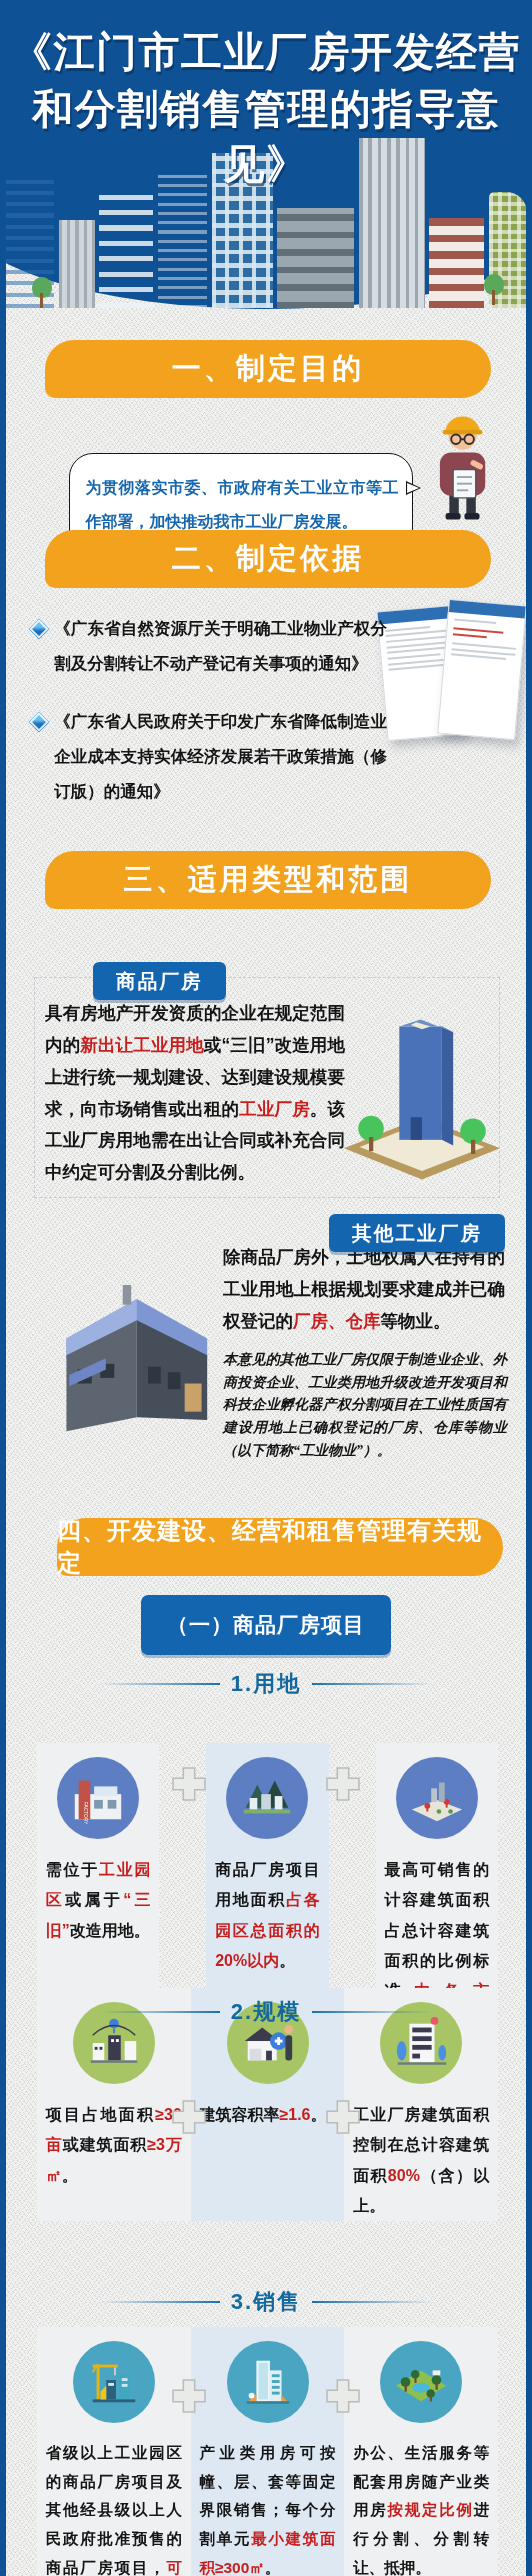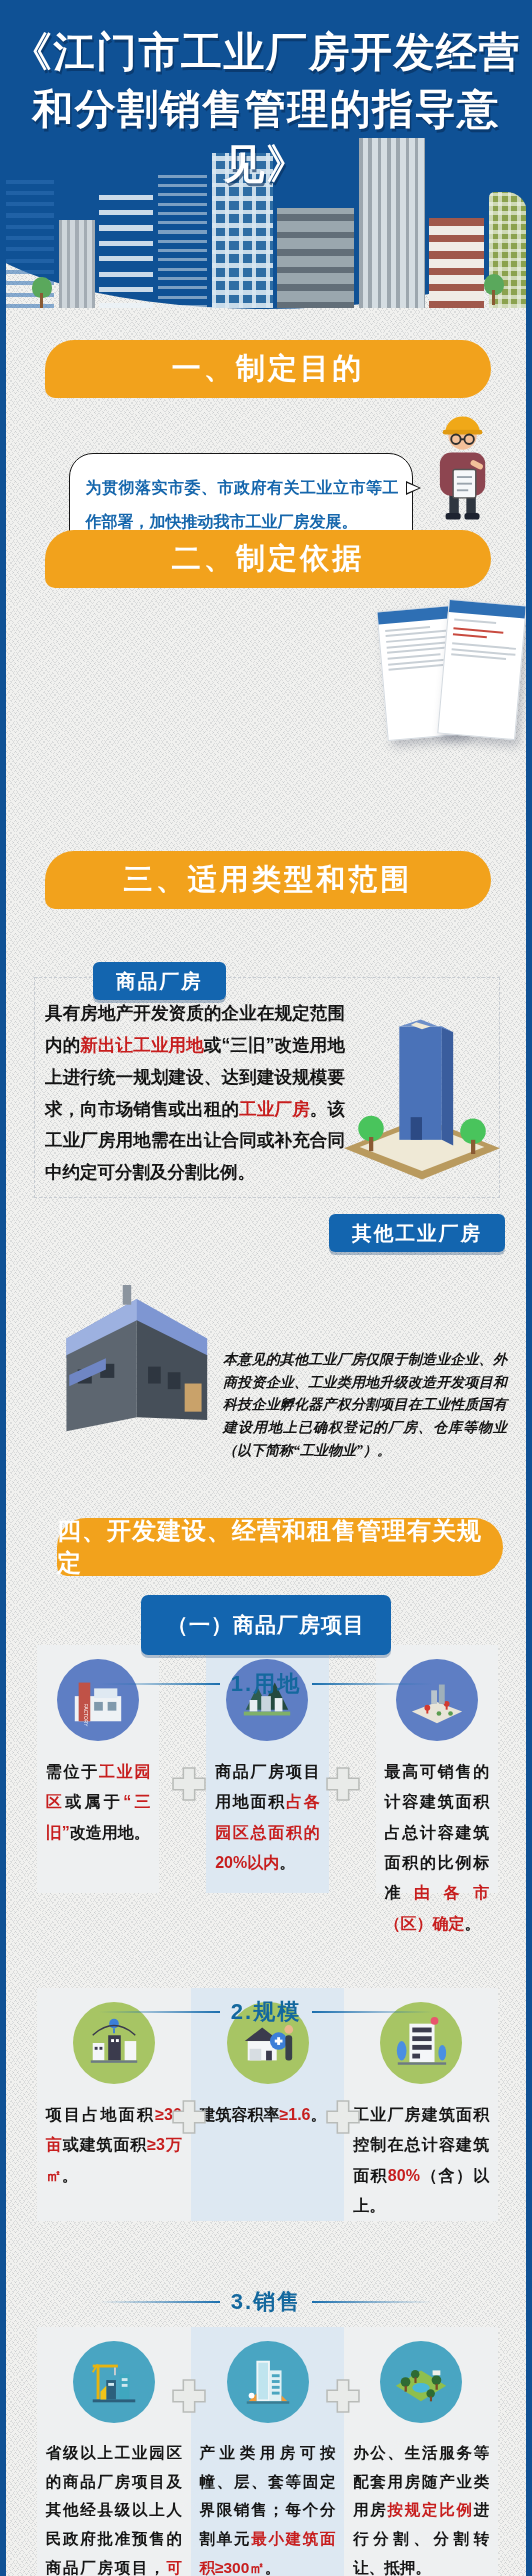--- a/index.html
+++ b/index.html
@@ -127,20 +127,30 @@
       <line x1="42" y1="42" x2="46" y2="42" stroke="#2f2f2f" stroke-width="2"></line>
       <rect x="34" y="74" width="24" height="30" rx="2" fill="#f6f8fa" stroke="#555" stroke-width="1.5"></rect>
       <line x1="38" y1="82" x2="54" y2="82" stroke="#9aa4ad" stroke-width="2"></line>
       <line x1="38" y1="89" x2="54" y2="89" stroke="#9aa4ad" stroke-width="2"></line>
       <line x1="38" y1="96" x2="50" y2="96" stroke="#9aa4ad" stroke-width="2"></line>
       <rect x="52" y="66" width="14" height="6" rx="3" fill="#f3c09a" transform="rotate(28 59 69)"></rect>
     </svg>
   </div>
 
   <div class="banner" style="top:530px;">二、制定依据</div>
+  <div class="bullets">
+    <div class="bullet">
+      <span class="diamond"></span>
+      <p>《广东省自然资源厅关于明确工业物业产权分割及分割转让不动产登记有关事项的通知》</p>
+    </div>
+    <div class="bullet">
+      <span class="diamond"></span>
+      <p>《广东省人民政府关于印发广东省降低制造业企业成本支持实体经济发展若干政策措施（修订版）的通知》</p>
+    </div>
+  </div>
   <div class="docs">
     <div class="doc doc1">
       <div class="bar"></div>
         <div class="ln" style="width:60%;"></div>
         <div class="ln"></div>
         <div class="ln"></div>
       <div class="ln"></div>
         <div class="ln"></div>
         <div class="ln" style="width:70%;"></div>
         <div class="ln"></div>
@@ -170,20 +180,21 @@
       <polygon points="44,6 59,1 82,10 74,6" fill="#6d8fc9"></polygon>
       <polygon points="56,3 66,6 60,8 52,5" fill="#efe9d6"></polygon>
       <circle cx="24" cy="78" r="9" fill="#49c45c"></circle>
         <rect x="22.6" y="84" width="3" height="10" fill="#8a5a33"></rect>
       <circle cx="96" cy="80" r="9" fill="#49c45c"></circle>
         <rect x="94.6" y="86" width="3" height="10" fill="#8a5a33"></rect>
       <rect x="52" y="70" width="8" height="16" fill="#2c4a84"></rect>
     </svg>
   </div>
   <div class="tag" style="top:1198px;left:329px;">其他工业厂房</div>
+  <p class="p3" style="top:1242px;left:223px;width:282px;"><span>除商品厂房外，土地权属人在持有的工业用地上根据规划要求建成并已确权登记的</span><span class="rd">厂房、仓库</span><span>等物业。</span></p>
   <div class="illus" style="top:1285px;left:49px;width:170px;height:152px;">
     <svg width="170" height="152" viewBox="0 0 120 108">
       <polygon points="12,38 62,10 112,38 112,52 62,26 12,52" fill="#7e96d2"></polygon>
       <polygon points="12,38 62,10 62,26 12,52" fill="#9db1e0"></polygon>
       <polygon points="12,50 62,25 62,94 12,104" fill="#5d6670"></polygon>
       <polygon points="62,25 112,50 112,96 62,94" fill="#464f59"></polygon>
       <rect x="20" y="60" width="10" height="10" fill="#2e3640"></rect>
         <rect x="36" y="56" width="10" height="10" fill="#2e3640"></rect>
       <rect x="70" y="58" width="9" height="12" fill="#2e3640"></rect>
         <rect x="84" y="62" width="9" height="12" fill="#2e3640"></rect>
@@ -191,21 +202,21 @@
       <rect x="96" y="70" width="12" height="20" fill="#c9a26a"></rect>
       <rect x="52" y="0" width="6" height="14" fill="#8b949e"></rect>
     </svg>
   </div>
   <p class="p3 inote" style="top:1349px;left:223px;width:284px;font-size:14px;line-height:1.62;">本意见的其他工业厂房仅限于制造业企业、外商投资企业、工业类用地升级改造开发项目和科技企业孵化器产权分割项目在工业性质国有建设用地上已确权登记的厂房、仓库等物业（以下简称“工业物业”）。</p>
 
   <div class="banner small" style="top:1518px;">四、开发建设、经营和租售管理有关规定</div>
   <div class="subbox" style="top:1595px;">（一）商品厂房项目</div>
 
   <div class="grouph" style="top:1669px;">1.用地</div>
-  <div class="block" style="top:1645px;height:248px;gap:47px;">
+  <div class="block" style="top:1743px;height:248px;gap:47px;">
     <div class="col">
       <div class="circle c-blue">
         <svg width="58" height="58" viewBox="0 0 60 60">
           <rect x="6" y="26" width="48" height="26" fill="#eef2f5"></rect>
           <rect x="10" y="12" width="12" height="40" fill="#c05247"></rect>
           <rect x="26" y="32" width="9" height="9" fill="#7f99ac"></rect>
             <rect x="40" y="32" width="9" height="9" fill="#7f99ac"></rect>
           <rect x="26" y="18" width="24" height="10" fill="#dfe9f2"></rect>
           <text x="16" y="34" font-size="5" fill="#fff" transform="rotate(90 16 34)">FACTORY</text>
         </svg>

